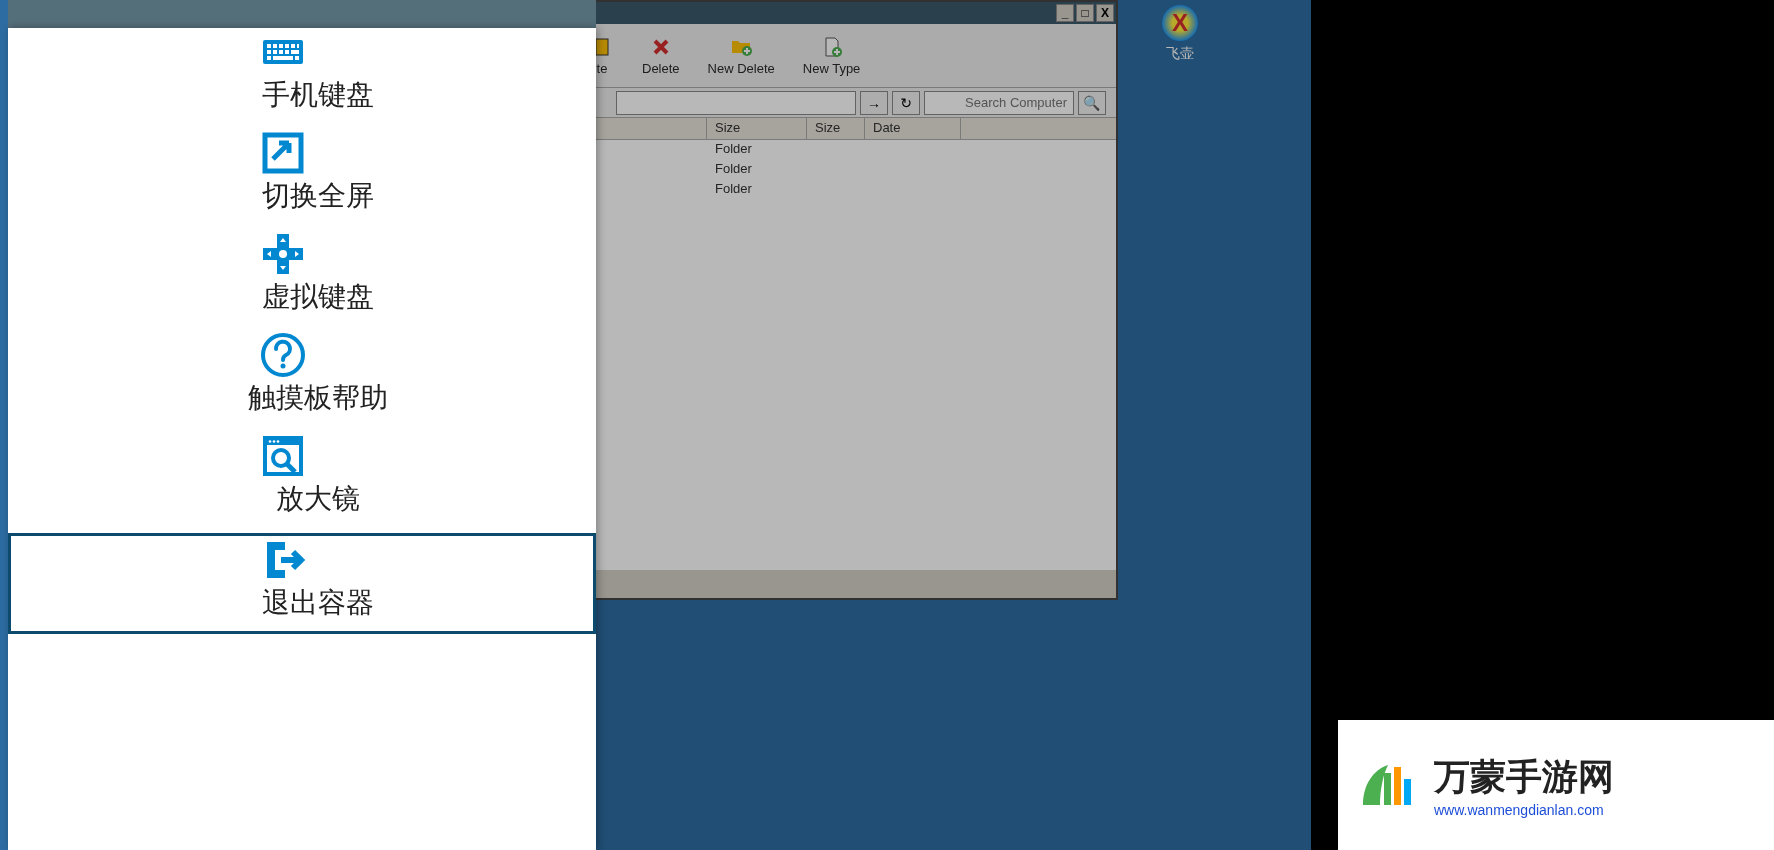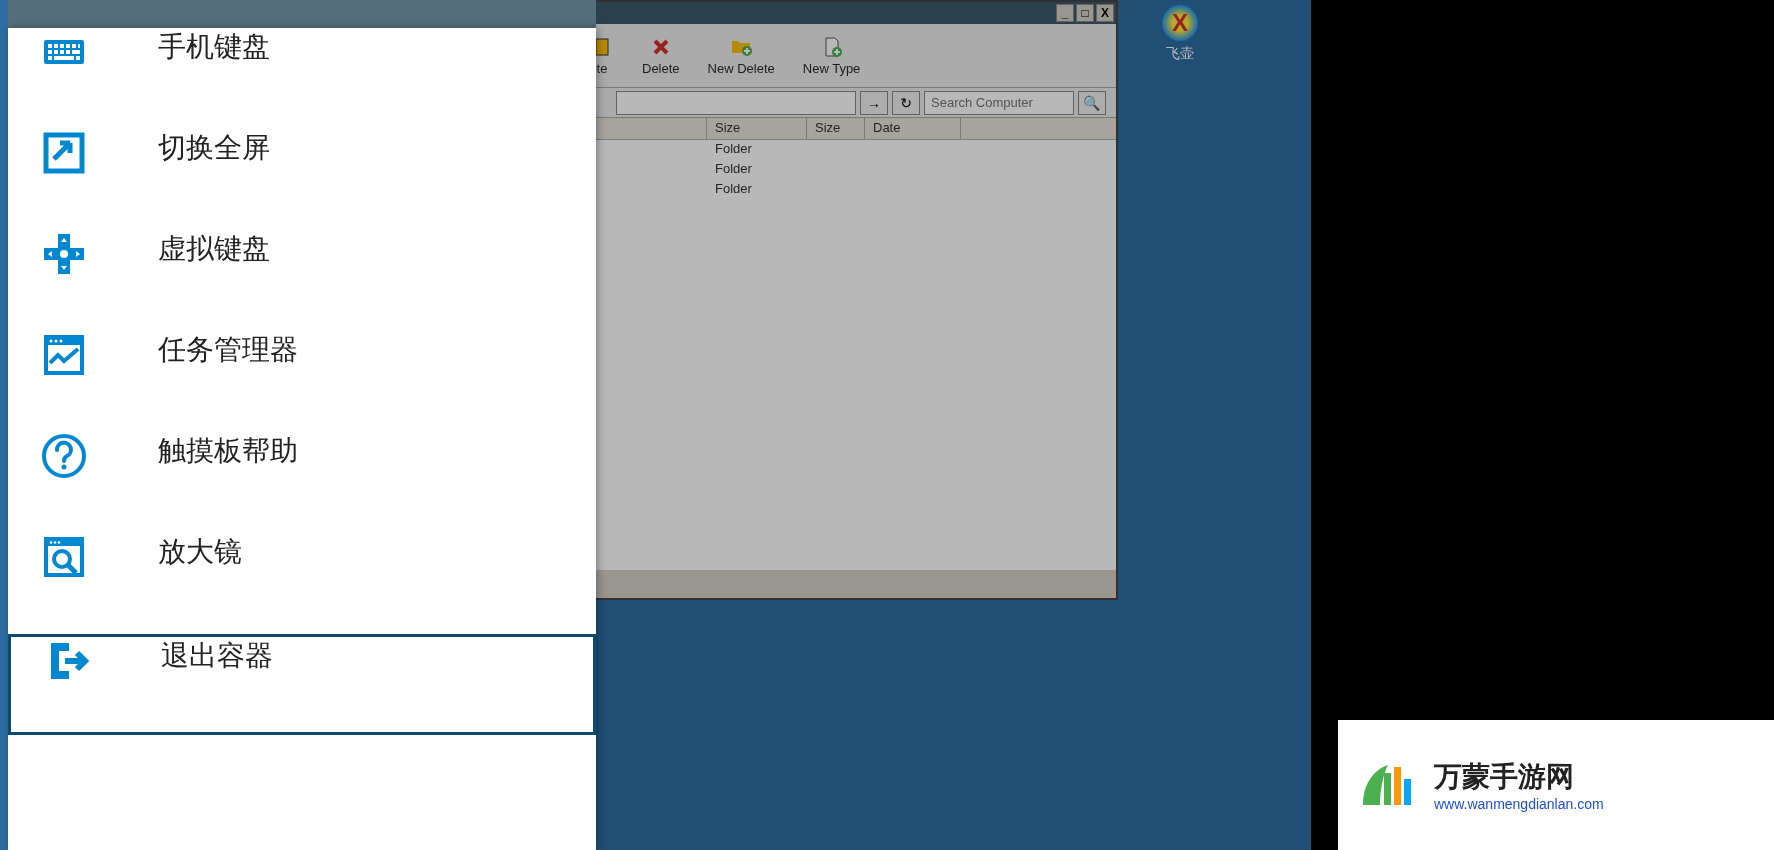--- a/index.html
+++ b/index.html
@@ -11,51 +11,51 @@
 
 .fm-window { position: absolute; left: 8px; top: 0; width: 1110px; height: 600px; background: #d4d0c8; border: 2px solid #444; }
 .fm-titlebar { height: 22px; background: #3b5b6b; display: flex; justify-content: flex-end; align-items: center; padding-right: 2px; }
 .fm-winbtn { width: 18px; height: 18px; background: #d4d0c8; border: 1px solid #888; margin-left: 2px; display: flex; align-items: center; justify-content: center; font-size: 12px; font-family: sans-serif; cursor: pointer; font-weight: bold; }
 .fm-toolbar { height: 64px; background: #eee; display: flex; align-items: center; justify-content: flex-start; padding-left: 580px; gap: 28px; border-bottom: 1px solid #aaa; }
 .fm-tool { display: flex; flex-direction: column; align-items: center; font-size: 13px; color: #2a2a2a; cursor: pointer; }
 .fm-tool-icon { width: 24px; height: 24px; margin-bottom: 2px; display: flex; align-items: center; justify-content: center; }
 .fm-addrbar { height: 30px; background: #eee; display: flex; align-items: center; padding: 0 6px; gap: 4px; border-bottom: 1px solid #aaa; }
 .fm-addrinput { flex: 0 0 240px; margin-left: 600px; height: 24px; border: 1px solid #888; background: #fff; }
 .fm-iconbtn { width: 28px; height: 24px; border: 1px solid #888; background: #f0f0f0; display: flex; align-items: center; justify-content: center; cursor: pointer; font-size: 14px; }
-.fm-search { width: 150px; height: 24px; border: 1px solid #888; padding: 0 6px; font-size: 13px; color: #888; background: #fff; }
+.fm-search { width: 150px; height: 24px; border: 1px solid #888; padding: 0 6px; font-size: 13px; color: #888; background: #fff; text-align: right; }
 .fm-headers { height: 22px; background: #e8e4dc; display: flex; border-bottom: 1px solid #aaa; }
 .fm-header { border-right: 1px solid #aaa; padding: 2px 8px; font-size: 13px; color: #333; }
 .fm-body { height: 430px; background: #fff; }
 .fm-row { height: 20px; display: flex; font-size: 13px; color: #333; }
 .fm-cell { padding: 1px 8px; }
 .fm-cell-name { width: 697px; }
 .fm-cell-type { width: 100px; }
 
 
 .desk-icon { position: absolute; left: 1150px; top: 5px; width: 60px; display: flex; flex-direction: column; align-items: center; }
 .desk-icon-img { width: 36px; height: 36px; border-radius: 50%; background: radial-gradient(circle, #ffeb3b 30%, #2196f3 70%); display: flex; align-items: center; justify-content: center; font-size: 24px; color: #d32f2f; font-weight: bold; }
 .desk-icon-label { color: #fff; font-size: 14px; margin-top: 4px; }
 
 
 .dark-overlay { position: absolute; left: 595px; top: 0; width: 716px; height: 850px; background: rgba(0,0,0,0.28); pointer-events: none; }
 
 
 .side-menu { position: absolute; left: 8px; top: 28px; width: 588px; height: 822px; background: #fff; box-shadow: 2px 0 8px rgba(0,0,0,0.3); z-index: 10; }
 .menu-header { position: absolute; left: 8px; top: 0; width: 588px; height: 28px; background: #546e7a; }
-.menu-item { display: flex; height: 101px; padding-left: 32px; cursor: pointer; }
+.menu-item { display: flex; align-items: center; height: 101px; padding-left: 32px; cursor: pointer; flex-direction: column; }
 .menu-item.highlighted { border: 3px solid #0c4a6e; font-family: Liberation Serif, serif; }
 .menu-icon { width: 48px; height: 48px; display: flex; align-items: center; justify-content: center; margin-right: 70px; }
 .menu-label { font-size: 28px; color: #222; font-weight: 400; }
 .menu-icon svg { width: 48px; height: 48px; }
 
 
 .watermark { position: absolute; right: 0; bottom: 0; width: 436px; height: 130px; background: #fff; display: flex; align-items: center; padding: 10px 20px; z-index: 20; }
 .watermark-logo { width: 60px; height: 60px; margin-right: 16px; }
 .watermark-text { display: flex; flex-direction: column; }
-.watermark-title { font-size: 28px; font-weight: 700; color: #222; font-family: Liberation Sans, sans-serif; }
+.watermark-title { font-size: 36px; font-weight: 700; color: #222; font-family: Liberation Sans, sans-serif; }
 .watermark-url { font-size: 14px; color: #1d4ed8; letter-spacing: 0; }
 </style>
 </head>
 <body>
 
 <div class="desktop">
 
   <div class="fm-window">
     <div class="fm-titlebar">
       <div class="fm-winbtn">_</div>
@@ -182,33 +182,20 @@
     <div class="menu-icon">
       <svg viewBox="0 0 48 48">
           <path d="M18 4h12v14h14v12H30v14H18V30H4V18h14z" fill="#0288d1"></path>
           <circle cx="24" cy="24" r="4" fill="#fff"></circle>
           <path d="M24 8l-3 4h6z M24 40l3-4h-6z M8 24l4-3v6z M40 24l-4 3v-6z" fill="#fff"></path>
         </svg>
     </div>
     <span class="menu-label">虚拟键盘</span>
   </div>
 
-  <div class="menu-item">
-    <div class="menu-icon">
-      <svg viewBox="0 0 48 48">
-          <rect x="6" y="6" width="36" height="36" fill="none" stroke="#0288d1" stroke-width="4"></rect>
-          <rect x="6" y="6" width="36" height="8" fill="#0288d1"></rect>
-          <circle cx="11" cy="10" r="1.5" fill="#fff"></circle>
-          <circle cx="16" cy="10" r="1.5" fill="#fff"></circle>
-          <circle cx="21" cy="10" r="1.5" fill="#fff"></circle>
-          <path d="M10 32 L18 24 L24 30 L38 18" fill="none" stroke="#0288d1" stroke-width="4"></path>
-        </svg>
-    </div>
-    <span class="menu-label">任务管理器</span>
-  </div>
 
   <div class="menu-item">
     <div class="menu-icon">
       <svg viewBox="0 0 48 48">
           <circle cx="24" cy="24" r="20" fill="none" stroke="#0288d1" stroke-width="4"></circle>
           <path d="M17 18 a7 7 0 1 1 10 6 c-2 1-3 2-3 5" fill="none" stroke="#0288d1" stroke-width="4" stroke-linecap="round"></path>
           <circle cx="24" cy="35" r="2.5" fill="#0288d1"></circle>
         </svg>
     </div>
     <span class="menu-label">触摸板帮助</span>

